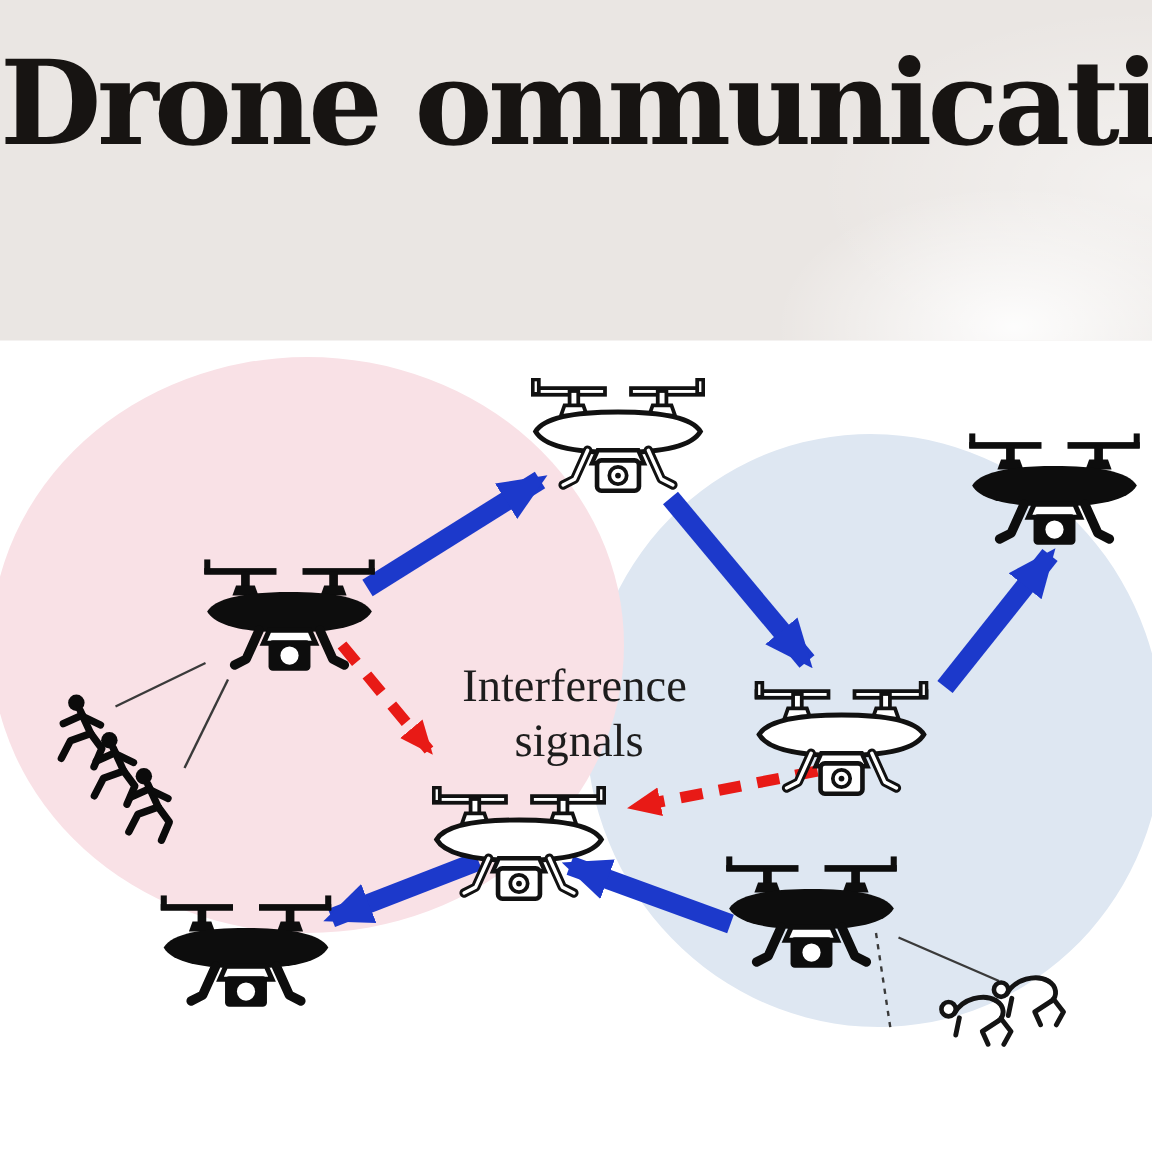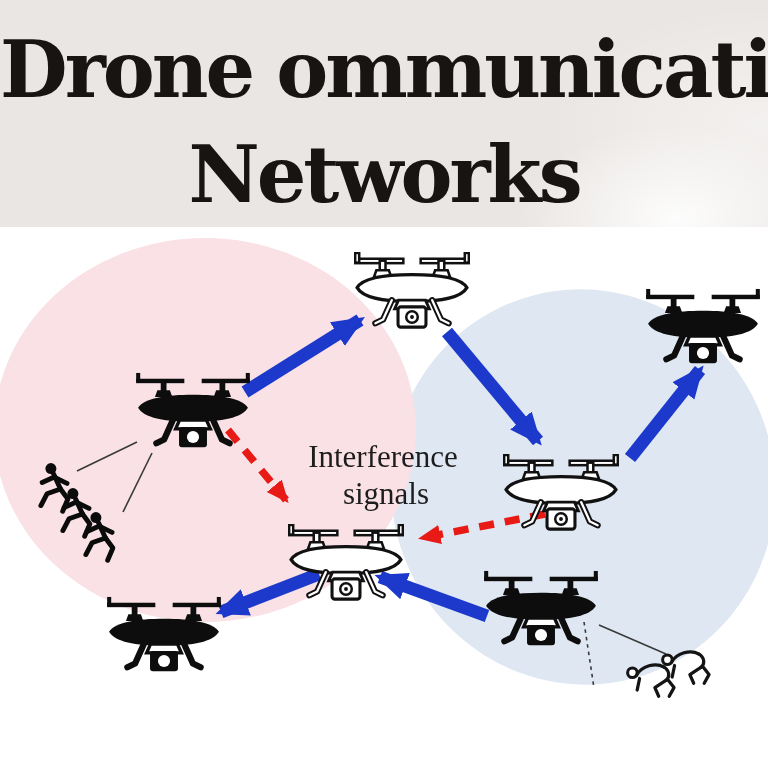--- a/index.html
+++ b/index.html
@@ -28,21 +28,20 @@
   svg text.interf{
     font-family:"Liberation Serif","DejaVu Serif",serif;
     font-size:31px;fill:#1d1d1d;
   }
 </style>
 </head>
 <body>
 
 <div class="title-band">
   <div class="title-line l1">Drone ommunication</div>
-  <div class="title-line l2">Networks</div>
 </div>
 
 <div class="diagram">
 <svg width="768" height="541" viewBox="0 227 768 541" xmlns="http://www.w3.org/2000/svg" xmlns:xlink="http://www.w3.org/1999/xlink">
   <defs>
 
     <marker id="mhBlue" viewBox="0 0 10 10" refX="8.2" refY="5" markerWidth="2.5" markerHeight="2.5" orient="auto">
       <path d="M0,0.7 L10,5 L0,9.3 Z" fill="#1c39cb"></path>
     </marker>
     <marker id="mhRed" viewBox="0 0 10 10" refX="8.2" refY="5" markerWidth="3" markerHeight="3" orient="auto">

